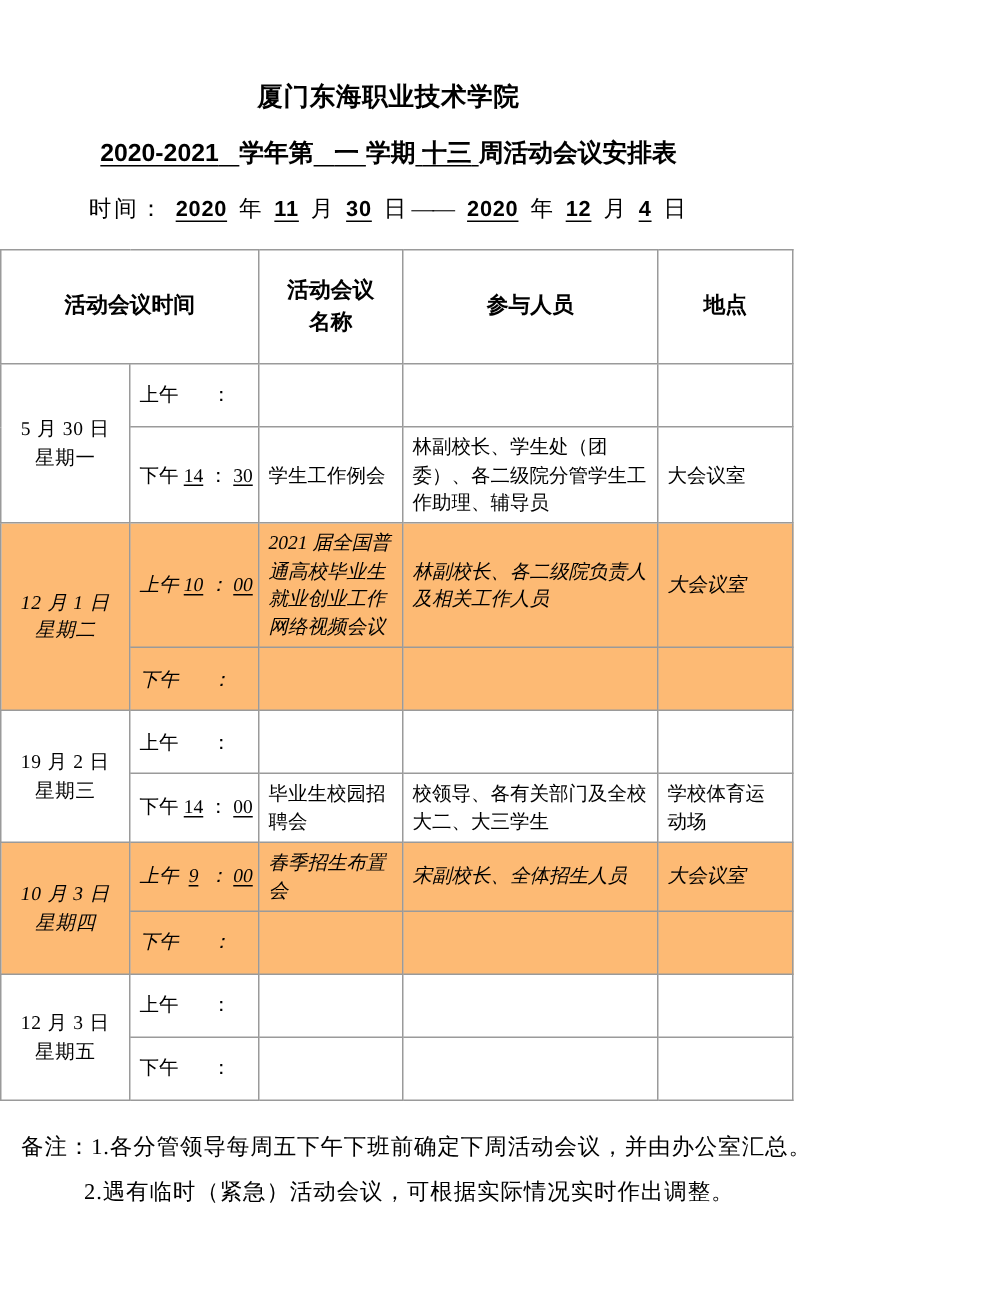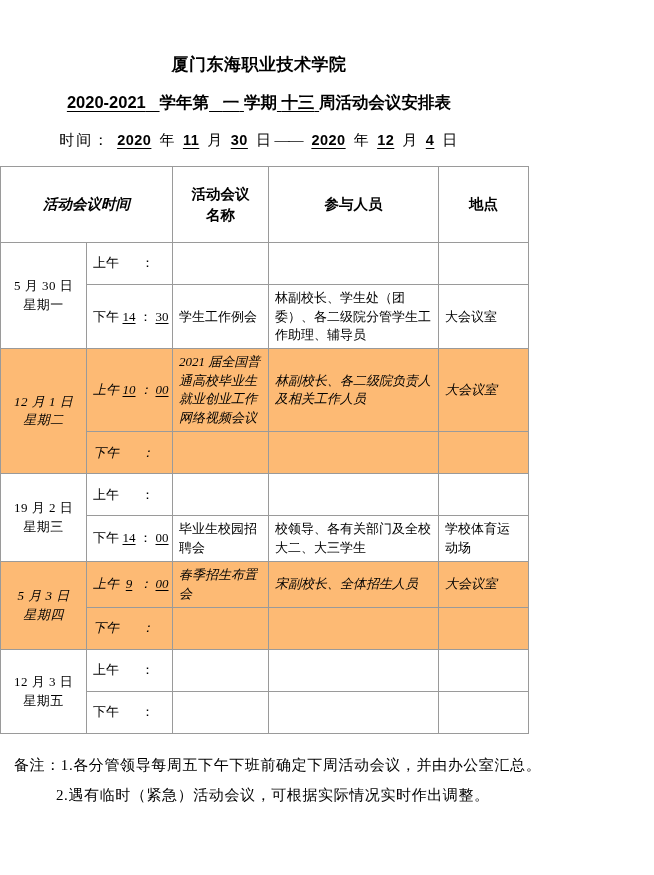--- a/index.html
+++ b/index.html
@@ -95,21 +95,21 @@
     line-height: 1.42;
     font-family: "Liberation Serif", "DejaVu Serif", serif;
   }
   table.sched th {
     font-family: "Liberation Sans", "DejaVu Sans", sans-serif;
     font-weight: bold;
     font-size: 14.5px;
     text-align: center;
     height: 76px;
   }
-  th.h-time { width: 172px; font-style: italic; }
+  th.h-time { width: 172px; }
   th.h-name { width: 96px; }
   th.h-people { width: 170px; }
   th.h-place { width: 90px; }
 
   td.c-date {
     width: 77px;
     text-align: center;
     letter-spacing: 0.5px;
     padding: 4px 2px;
   }
@@ -231,21 +231,21 @@
             <td class="c-place"></td>
           </tr>
           <tr class="r-pm">
             <td class="c-slot"><span class="slot"><span class="tag">下午</span><u>14</u><span class="colon">：</span><u>00</u></span></td>
             <td class="c-name">毕业生校园招聘会</td>
             <td class="c-people">校领导、各有关部门及全校大二、大三学生</td>
             <td class="c-place">学校体育运动场</td>
           </tr>
           <tr class="r-am shaded">
             <td class="c-date" rowspan="2">
-              <span class="d1">5 月 3 日</span>
+              <span class="d1">10 月 3 日</span>
               <span class="d2">星期四</span>
             </td>
             <td class="c-slot"><span class="slot"><span class="tag">上午</span><u>9</u><span class="colon">：</span><u>00</u></span></td>
             <td class="c-name">春季招生布置会</td>
             <td class="c-people">宋副校长、全体招生人员</td>
             <td class="c-place">大会议室</td>
           </tr>
           <tr class="r-pm shaded">
             <td class="c-slot"><span class="slot"><span class="tag">下午</span><u class="empty"></u><span class="colon">：</span><u class="empty"></u></span></td>
             <td class="c-name"></td>

